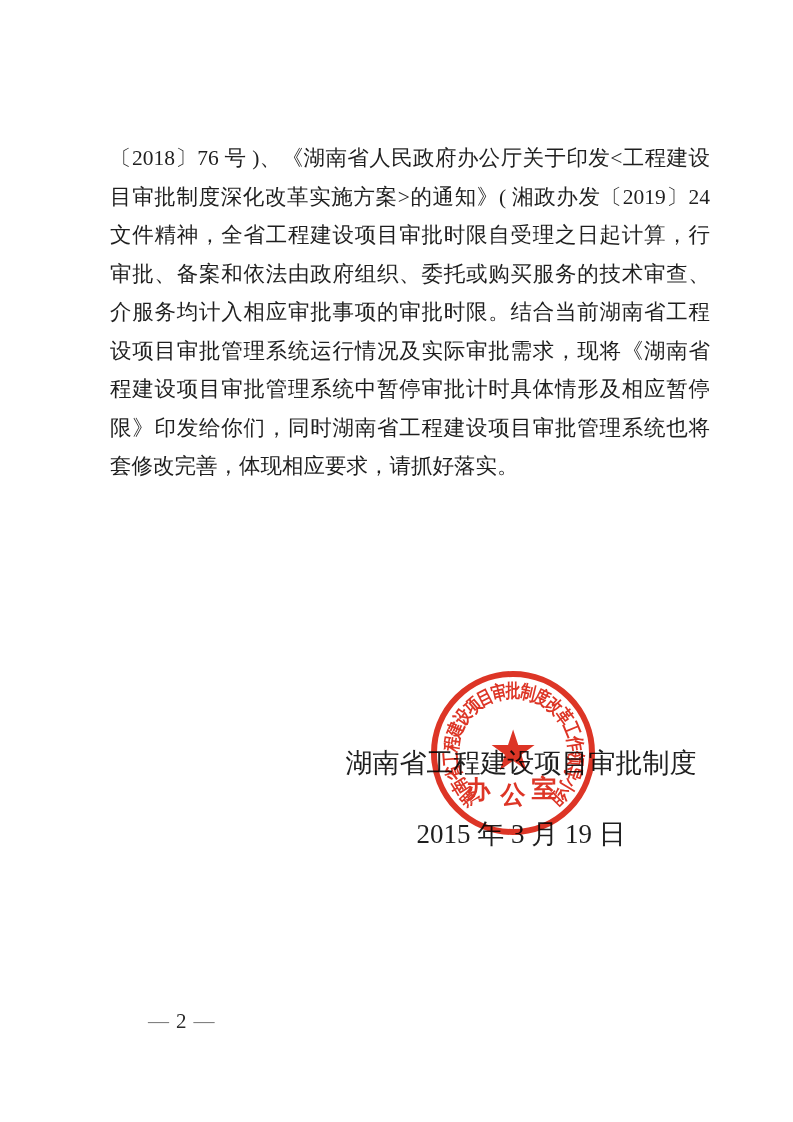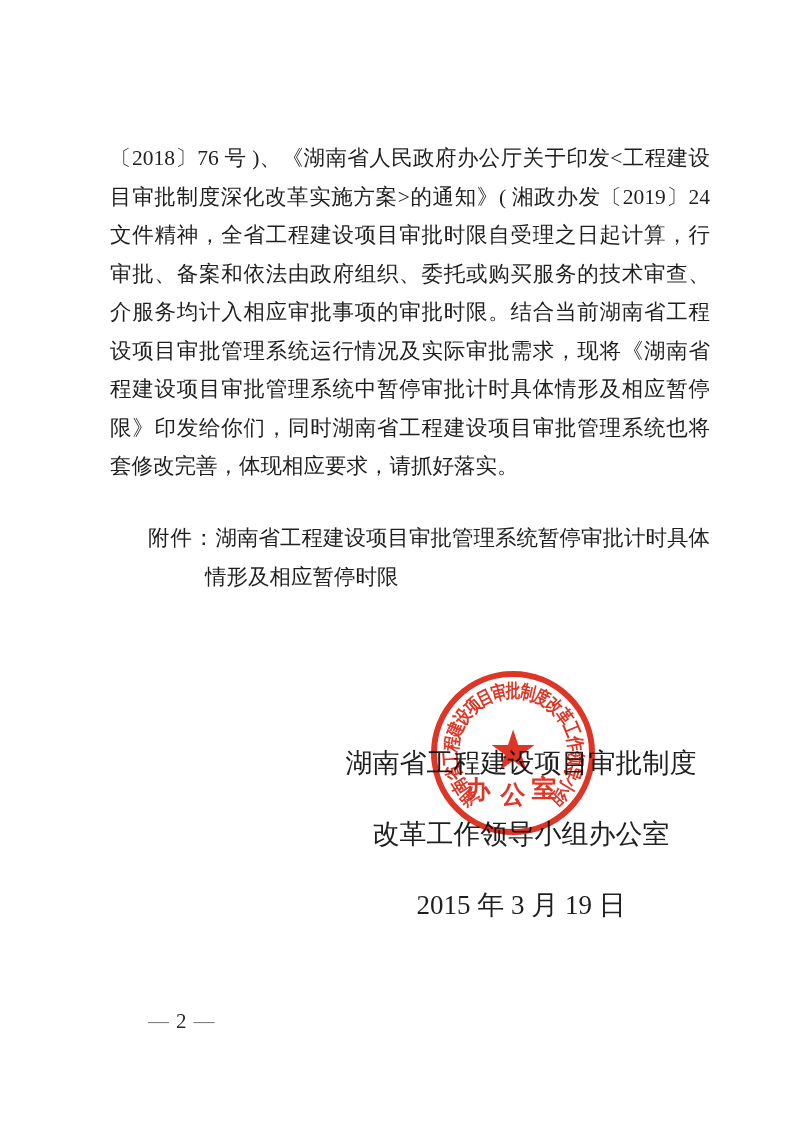--- a/index.html
+++ b/index.html
@@ -78,32 +78,23 @@
     <div class="body-line">目审批制度深化改革实施方案&gt;的通知》( 湘政办发〔2019〕24 号 )</div>
     <div class="body-line">文件精神，全省工程建设项目审批时限自受理之日起计算，行政</div>
     <div class="body-line">审批、备案和依法由政府组织、委托或购买服务的技术审查、中</div>
     <div class="body-line">介服务均计入相应审批事项的审批时限。结合当前湖南省工程建</div>
     <div class="body-line">设项目审批管理系统运行情况及实际审批需求，现将《湖南省工</div>
     <div class="body-line">程建设项目审批管理系统中暂停审批计时具体情形及相应暂停时</div>
     <div class="body-line">限》印发给你们，同时湖南省工程建设项目审批管理系统也将配</div>
     <div class="body-line last">套修改完善，体现相应要求，请抓好落实。</div>
   </div>
 
-  <div class="attachment">
-    <div class="attachment-line">
-      <span class="attachment-label">附件：</span><span>湖南省工程建设项目审批管理系统暂停审批计时具体</span>
-    </div>
-    <div class="attachment-line second">
-      <span>情形及相应暂停时限</span>
-    </div>
-  </div>
 
   <div class="signature">
     <div class="signature-line">湖南省工程建设项目审批制度</div>
-    <div class="signature-line">改革工作领导小组办公室</div>
     <div class="signature-line">2015 年 3 月 19 日</div>
   </div>
 
   <div class="seal" style="--seal-red: #dd3526;">
     <div class="seal-ring"></div>
     <div class="seal-ring-text">
         <span class="ring-ch" style="transform: rotate(-135deg) translateY(-62px) scaleY(1.25);">湖</span>
         <span class="ring-ch" style="transform: rotate(-121.5deg) translateY(-62px) scaleY(1.25);">南</span>
         <span class="ring-ch" style="transform: rotate(-108deg) translateY(-62px) scaleY(1.25);">省</span>
         <span class="ring-ch" style="transform: rotate(-94.5deg) translateY(-62px) scaleY(1.25);">工</span>

